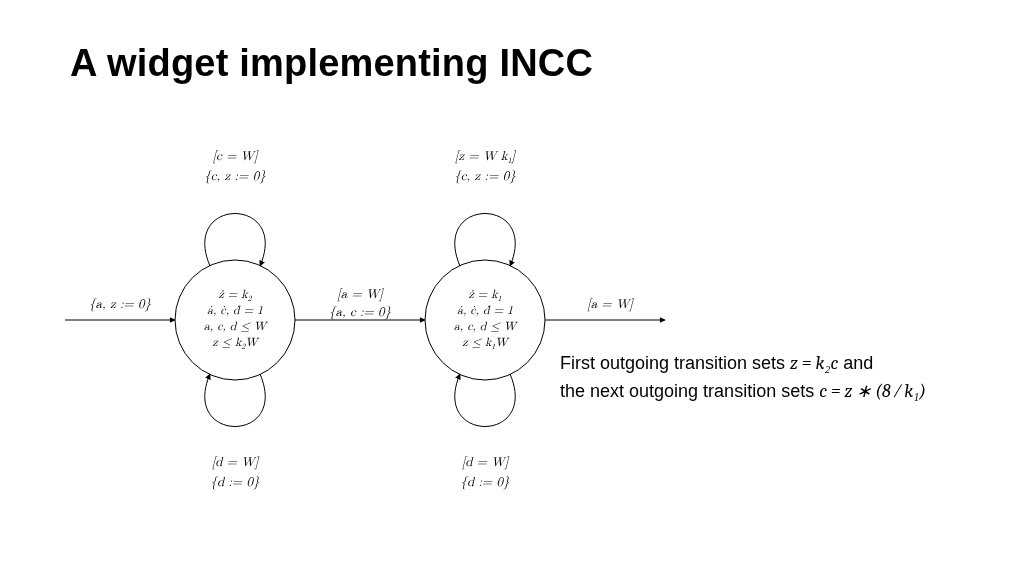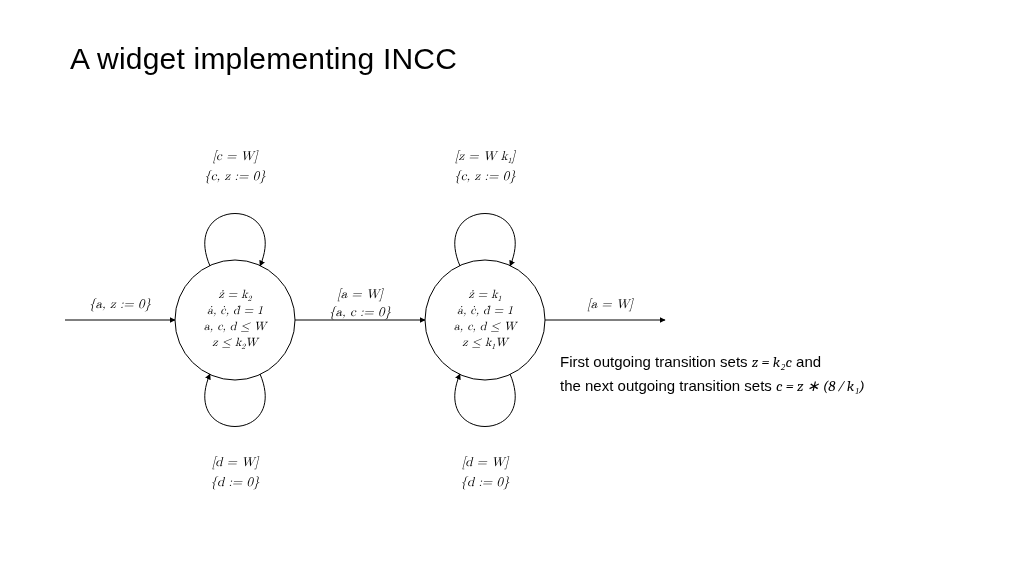--- a/index.html
+++ b/index.html
@@ -14,37 +14,37 @@
   }
   .slide {
     position: relative;
     width: 1024px;
     height: 576px;
   }
   .title {
     position: absolute;
     left: 70px;
     top: 42px;
-    font-size: 30px;
-    font-weight: 400;
+    font-size: 38px;
+    font-weight: 700;
     letter-spacing: 0.2px;
   }
   .diagram {
     position: absolute;
     left: 55px;
     top: 130px;
     width: 620px;
     height: 380px;
   }
   .sideText {
     position: absolute;
     left: 560px;
     top: 350px;
     width: 430px;
-    font-size: 15px;
+    font-size: 18px;
     font-family: "Segoe UI", Arial, sans-serif;
     line-height: 1.55;
   }
   .math {
     font-family: Cambria, "Times New Roman", Georgia, serif;
     font-style: italic;
   }
   svg text {
     font-family: "Latin Modern Math", Cambria, "Times New Roman", Georgia, serif;
     fill: #000;

